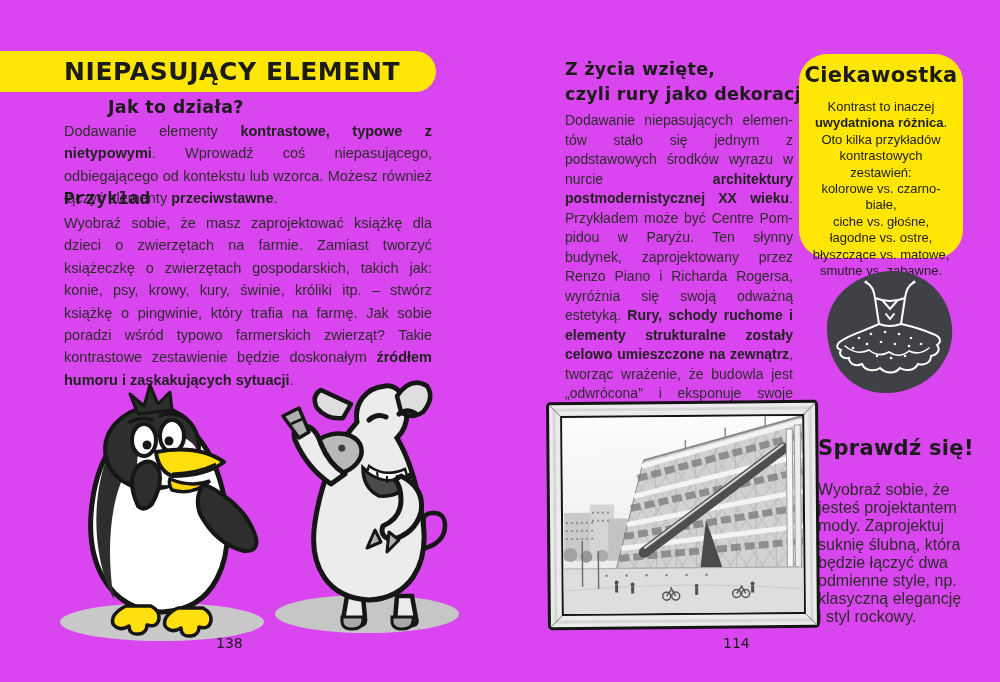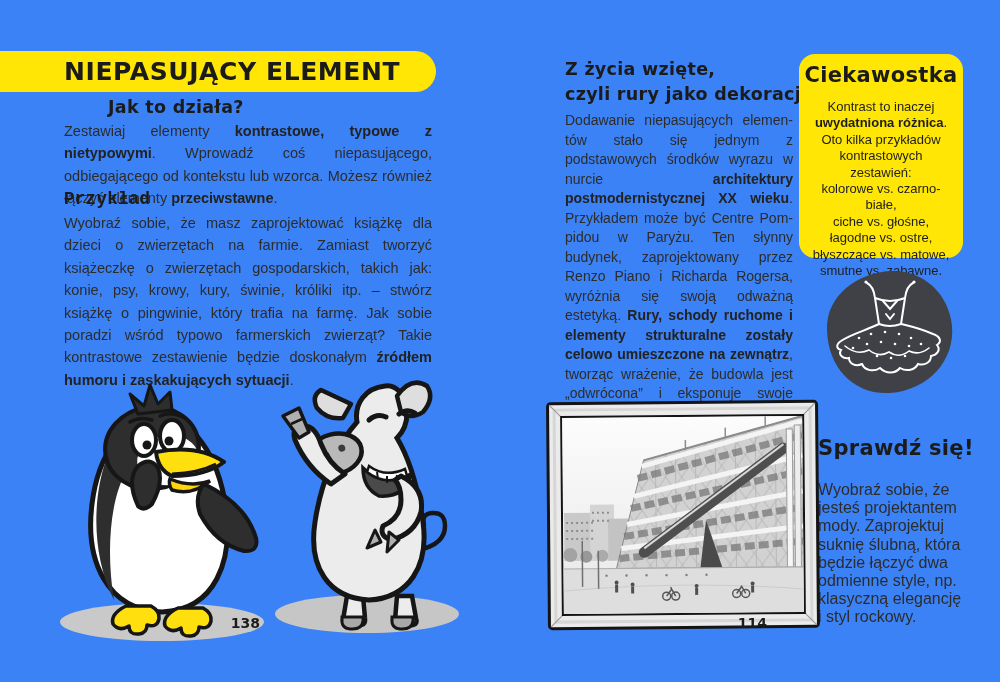--- a/index.html
+++ b/index.html
@@ -1,48 +1,48 @@
 <!DOCTYPE html>
 <html><head>
 <meta charset="utf-8">
 <style>
   * { margin:0; padding:0; box-sizing:border-box; }
   html,body { width:1000px; height:682px; background:#ffffff; }
   body { font-family:"Liberation Sans", sans-serif; color:#262626; overflow:hidden; }
-  .spread { position:relative; width:1000px; height:682px; background:#3b82f6; }
+  .spread { position:relative; width:1000px; height:682px; background:#d946ef; }
 
   .comic { font-family:"DejaVu Sans", sans-serif; font-weight:900; color:#1b1b1a; letter-spacing:.3px; }
 
   
   .banner { position:absolute; left:0; top:51px; width:436px; height:41px;
             background:#ffe605; border-radius:0 22px 22px 0;
             display:flex; align-items:center; padding-left:64px; }
   .banner .title { font-size:25px; letter-spacing:.6px; }
 
   .h-sub { position:absolute; font-size:17.5px; }
   .para  { position:absolute; font-size:14.5px; line-height:22.4px; text-align:justify; color:#2c2c2c; }
   .para b, .para-r b { font-weight:bold; color:#222; }
 
   #h-jak { left:64px; top:97px;margin-left:44px; }
   #p-jak { left:64px; top:120px; width:368px; }
   #h-przyklad { left:64px; top:189px;font-family:Liberation Mono, monospace; }
   #p-przyklad { left:64px; top:212px; width:368px; }
 
-  .pagenum { position:absolute; top:615px; width:44px; text-align:right;
-             font-family:"DejaVu Sans", sans-serif; font-weight:700; font-size:14px; color:#1b1b1a; }
+  .pagenum { position:absolute; top:635px; width:44px; text-align:left;
+             font-family:"DejaVu Sans", sans-serif; font-weight:400; font-size:14px; color:#1b1b1a; }
   #pn-left  { left:216px; }
   #pn-right { left:723px; }
 
   
   #h-life { left:565px; top:57px; line-height:25px; font-size:17.5px; }
   .para-r { position:absolute; left:565px; top:111px; width:228px;
             font-size:14px; line-height:19.5px; text-align:justify; color:#2c2c2c; }
 
   .factbox { position:absolute; left:799px; top:54px; width:164px; height:204px;
-             background:#ffe605; border-radius:16px; text-align:center; padding-top:9px; }
+             background:#ffe605; border-radius:28px; text-align:center; padding-top:9px; }
   .factbox .fb-head { font-size:21px; }
   .factbox .fb-body { margin-top:12px; padding:0 9px; font-size:13px; line-height:16.4px;
                       white-space:pre-line; color:#1e1e1e; }
 
   .checkbox-area { position:absolute; left:818px; top:436px; width:164px; text-align:left; }
   .checkbox-area .cb-head { font-size:21px; }
   .checkbox-area .cb-body { margin-top:21px; font-size:16px; line-height:18.2px;
                             white-space:pre-line; color:#2c2c2c; }
 
   .svg-abs { position:absolute; }
@@ -57,21 +57,21 @@
 <div class="spread">
 
   <div>
 
     <div class="banner">
       <span class="title comic">NIEPASUJĄCY ELEMENT</span>
     </div>
 
     <div id="h-jak" class="h-sub comic">Jak to działa?</div>
 
-    <p id="p-jak" class="para"><span>Zestawiaj elementy </span><b>kontrastowe, typowe z nietypowymi</b><span>. Wpro­wadź coś niepasującego, odbiegającego od kontekstu lub wzorca. Możesz również łączyć elementy </span><b>przeciwstawne</b><span>.</span></p>
+    <p id="p-jak" class="para"><span>Dodawanie elementy </span><b>kontrastowe, typowe z nietypowymi</b><span>. Wpro­wadź coś niepasującego, odbiegającego od kontekstu lub wzorca. Możesz również łączyć elementy </span><b>przeciwstawne</b><span>.</span></p>
 
     <div id="h-przyklad" class="h-sub comic">Przykład</div>
 
     <p id="p-przyklad" class="para"><span>Wyobraź sobie, że masz zaprojektować książkę dla dzieci o zwie­rzętach na farmie. Zamiast tworzyć książeczkę o zwierzętach go­spodarskich, takich jak: konie, psy, krowy, kury, świnie, króliki itp. – stwórz książkę o pingwinie, który trafia na farmę. Jak sobie poradzi wśród typowo farmerskich zwierząt? Takie kontrastowe zestawienie będzie doskonałym </span><b>źródłem humoru i zaskakują­cych sytuacji</b><span>.</span></p>
 
     <svg id="penguin" class="svg-abs" viewBox="0 0 238 295">
       <ellipse cx="122" cy="270" rx="102" ry="19" fill="#c9c9c9"></ellipse>
       <path d="M119,64 C84,66 58,102 52,152 C45,208 66,258 122,260 C176,258 193,208 186,156 C178,102 152,66 119,64 Z" fill="#ffffff" stroke="#161616" stroke-width="5"></path>
       <path d="M66,108 C52,148 52,205 74,248 C66,200 70,148 86,120 C78,116 71,112 66,108 Z" fill="#2e2e2e"></path>
       <g transform="rotate(-8 112 96)">

